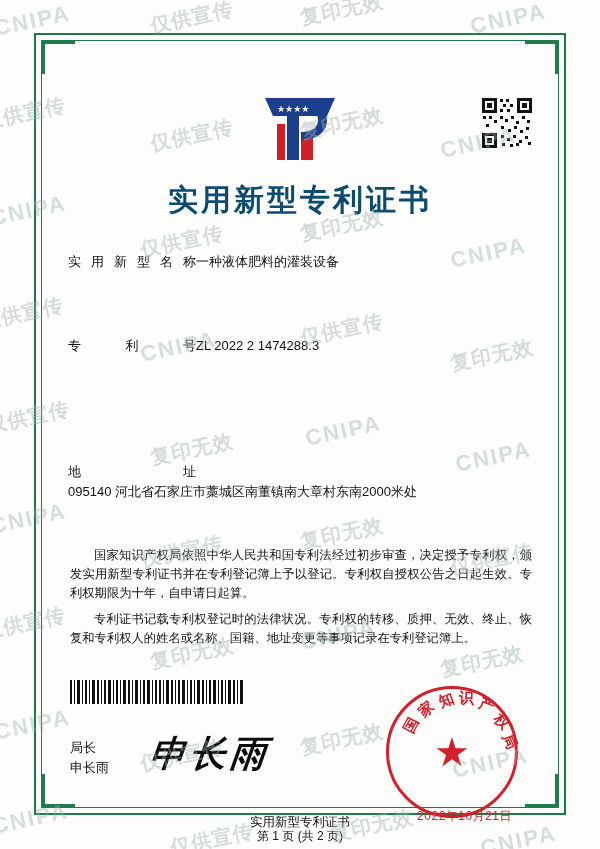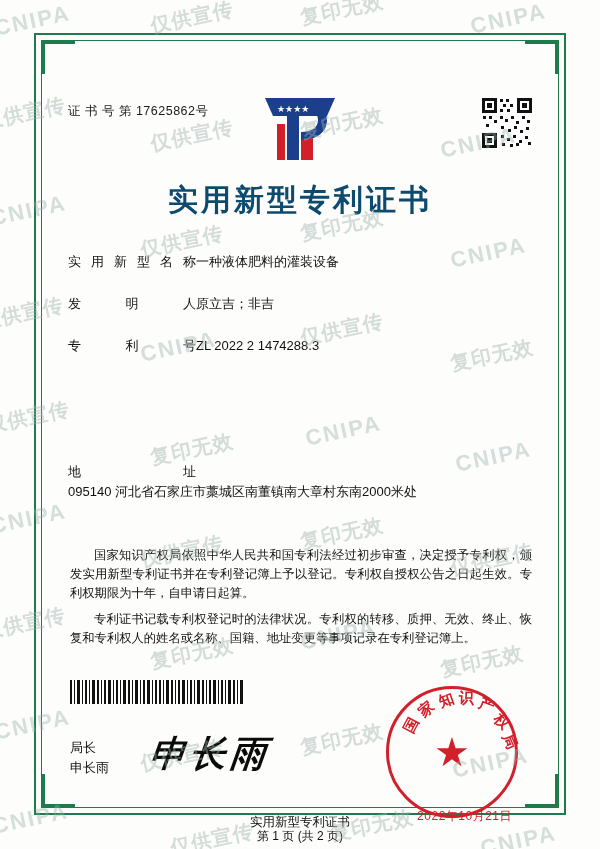--- a/index.html
+++ b/index.html
@@ -285,21 +285,20 @@
   <div id="border-outer"></div>
   <div id="border-inner"></div>
   <div class="corner tl"></div>
   <div class="corner tr"></div>
   <div class="corner bl"></div>
   <div class="corner br"></div>
 </div>
 
 <div id="content">
 
-  <div id="cert-number">证 书 号 第 17625862号</div>
 
   <div id="logo">
     <svg viewBox="0 0 86 72" width="86" height="72">
       <path d="M8 8 L78 8 L70 26 L16 26 Z" fill="#1b3f8b"></path>
       <path d="M30 8 L30 70 L42 70 L42 8 Z" fill="#1b3f8b"></path>
       <path d="M44 12 C62 12 70 20 70 30 C70 42 60 50 44 50 L44 42 C56 42 61 37 61 30 C61 23 56 20 44 20 Z" fill="#1b3f8b"></path>
       <path d="M44 50 L44 70 L56 70 L56 48 Z" fill="#d2202a"></path>
       <path d="M20 34 L28 34 L28 70 L20 70 Z" fill="#d2202a"></path>
       <text x="20" y="22" font-size="9" fill="#ffffff" font-family="Liberation Serif, serif">★★★★</text>
     </svg>
@@ -351,23 +350,20 @@
       </g>
     </svg>
   </div>
 
   <div id="doc-title">实用新型专利证书</div>
 
   <div class="field" id="f-name">
     <span class="lbl lbl-spread">实用新型名称</span><span class="val">一种液体肥料的灌装设备</span>
   </div>
 
-  <div class="field" id="f-inv">
-    <span class="lbl lbl-spread">发 明 人</span><span class="val">原立吉；非吉</span>
-  </div>
 
   <div class="field" id="f-patno">
     <span class="lbl lbl-spread">专 利 号</span><span class="val">ZL 2022 2 1474288.3</span>
   </div>
 
 
 
   <div class="field" id="f-addr">
     <span class="lbl lbl-spread">地 址</span><span class="val">095140 河北省石家庄市藁城区南董镇南大章村东南2000米处</span>
   </div>

